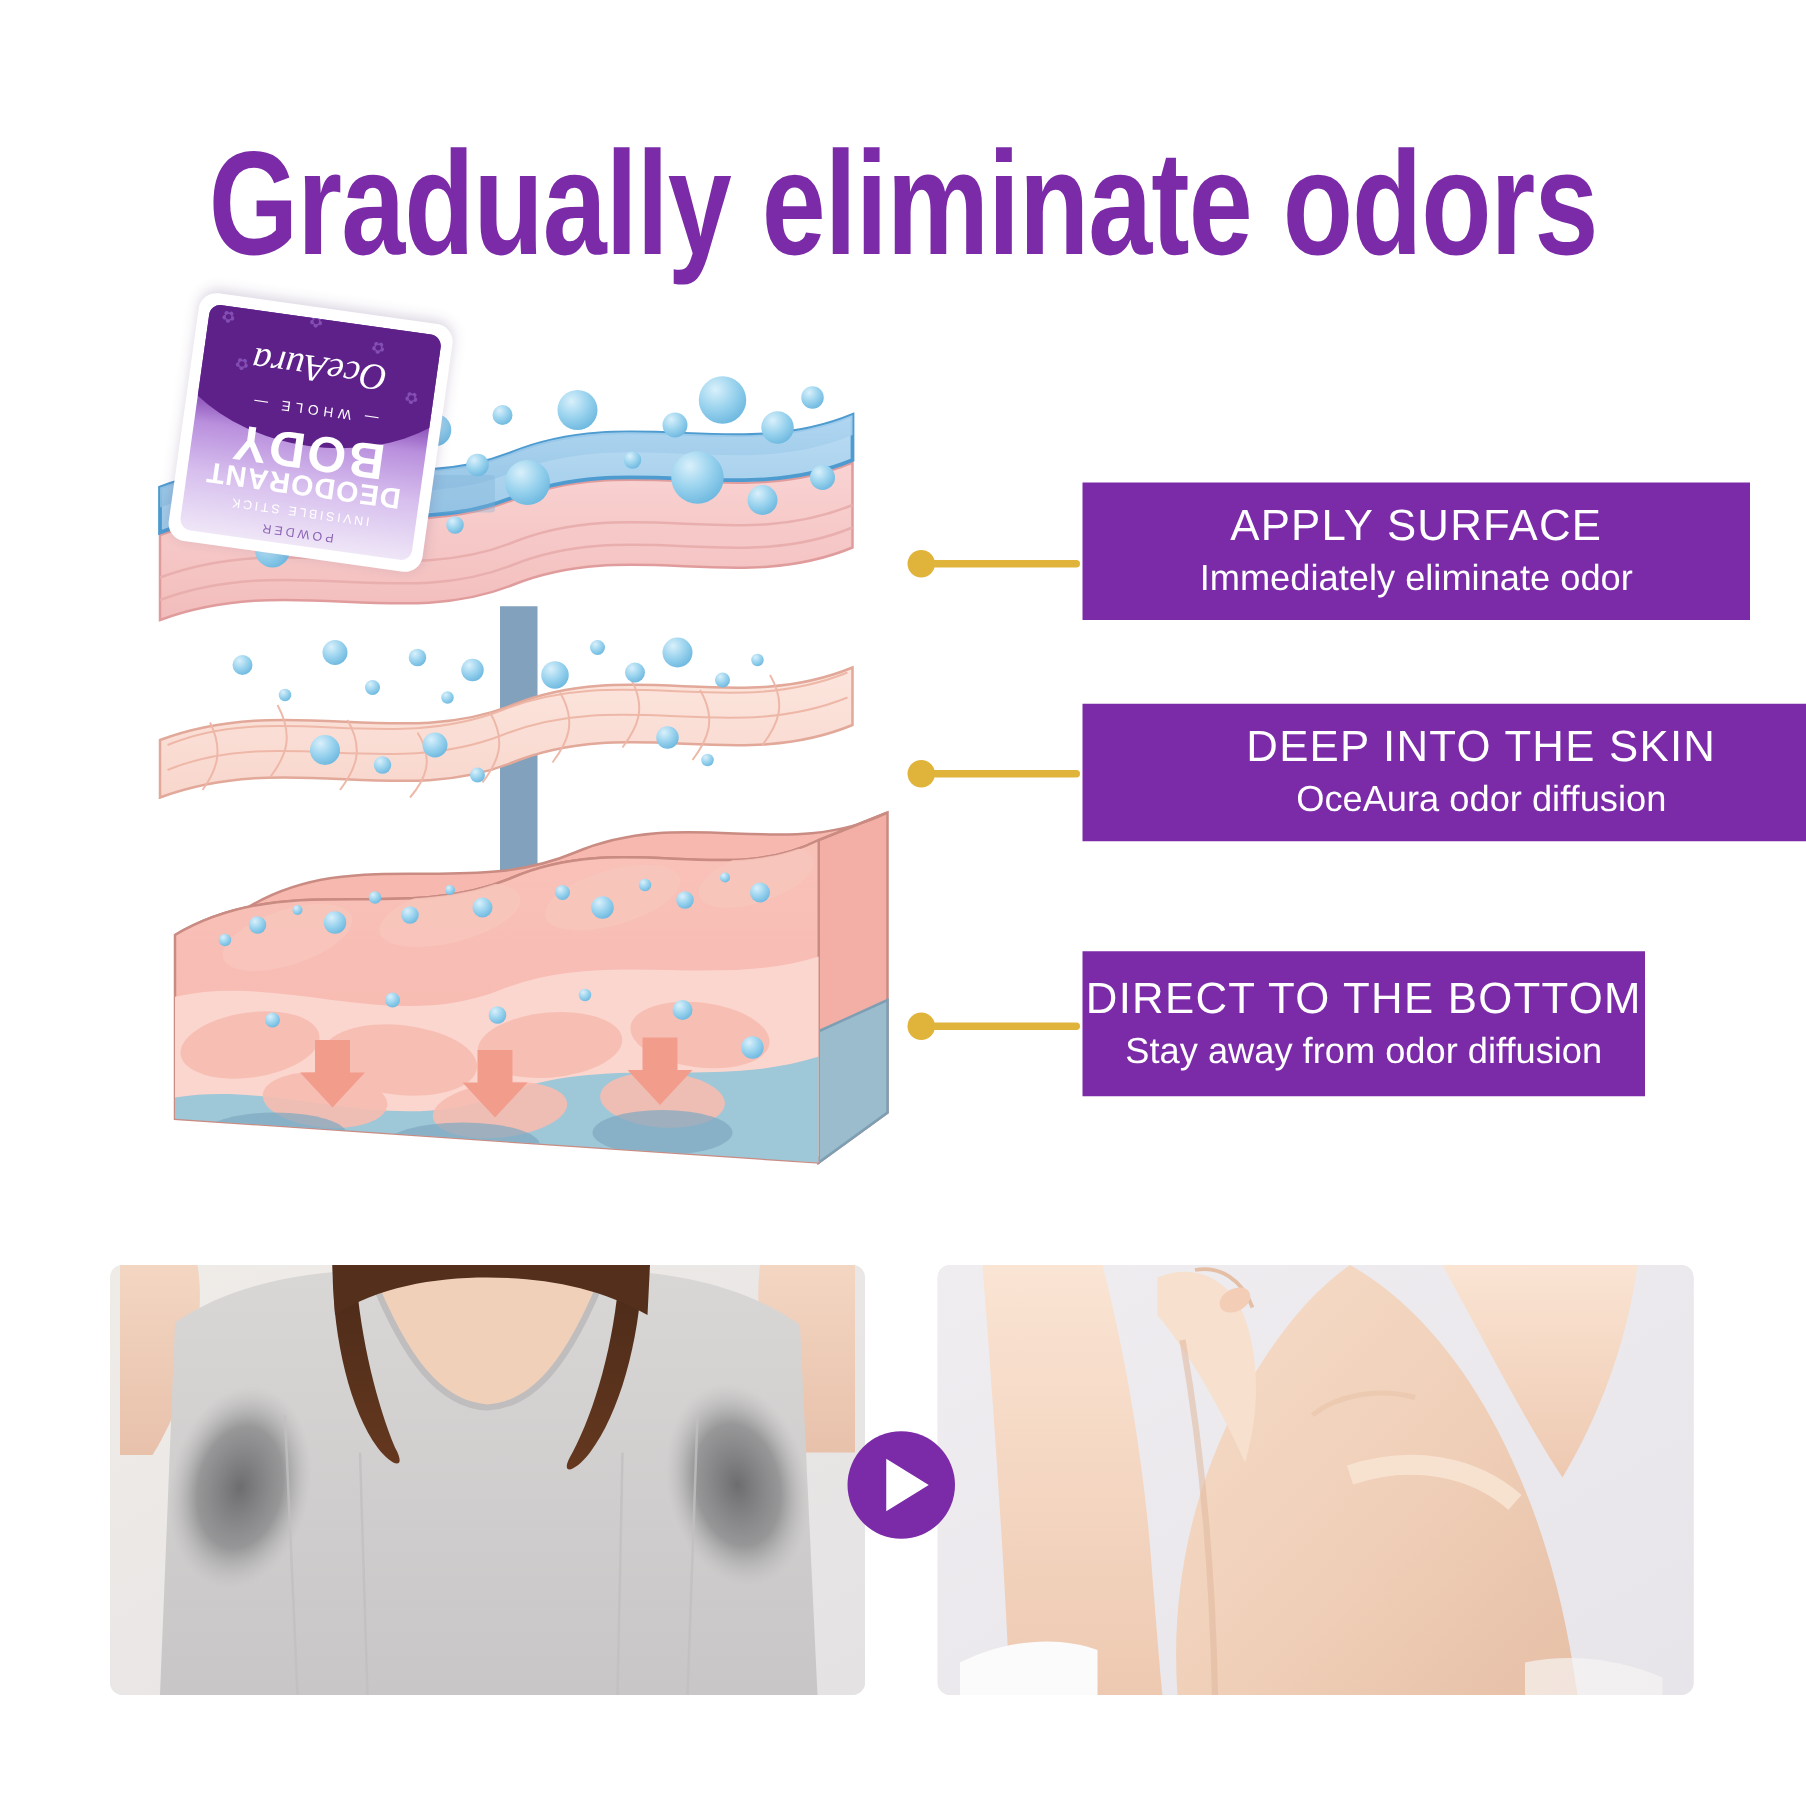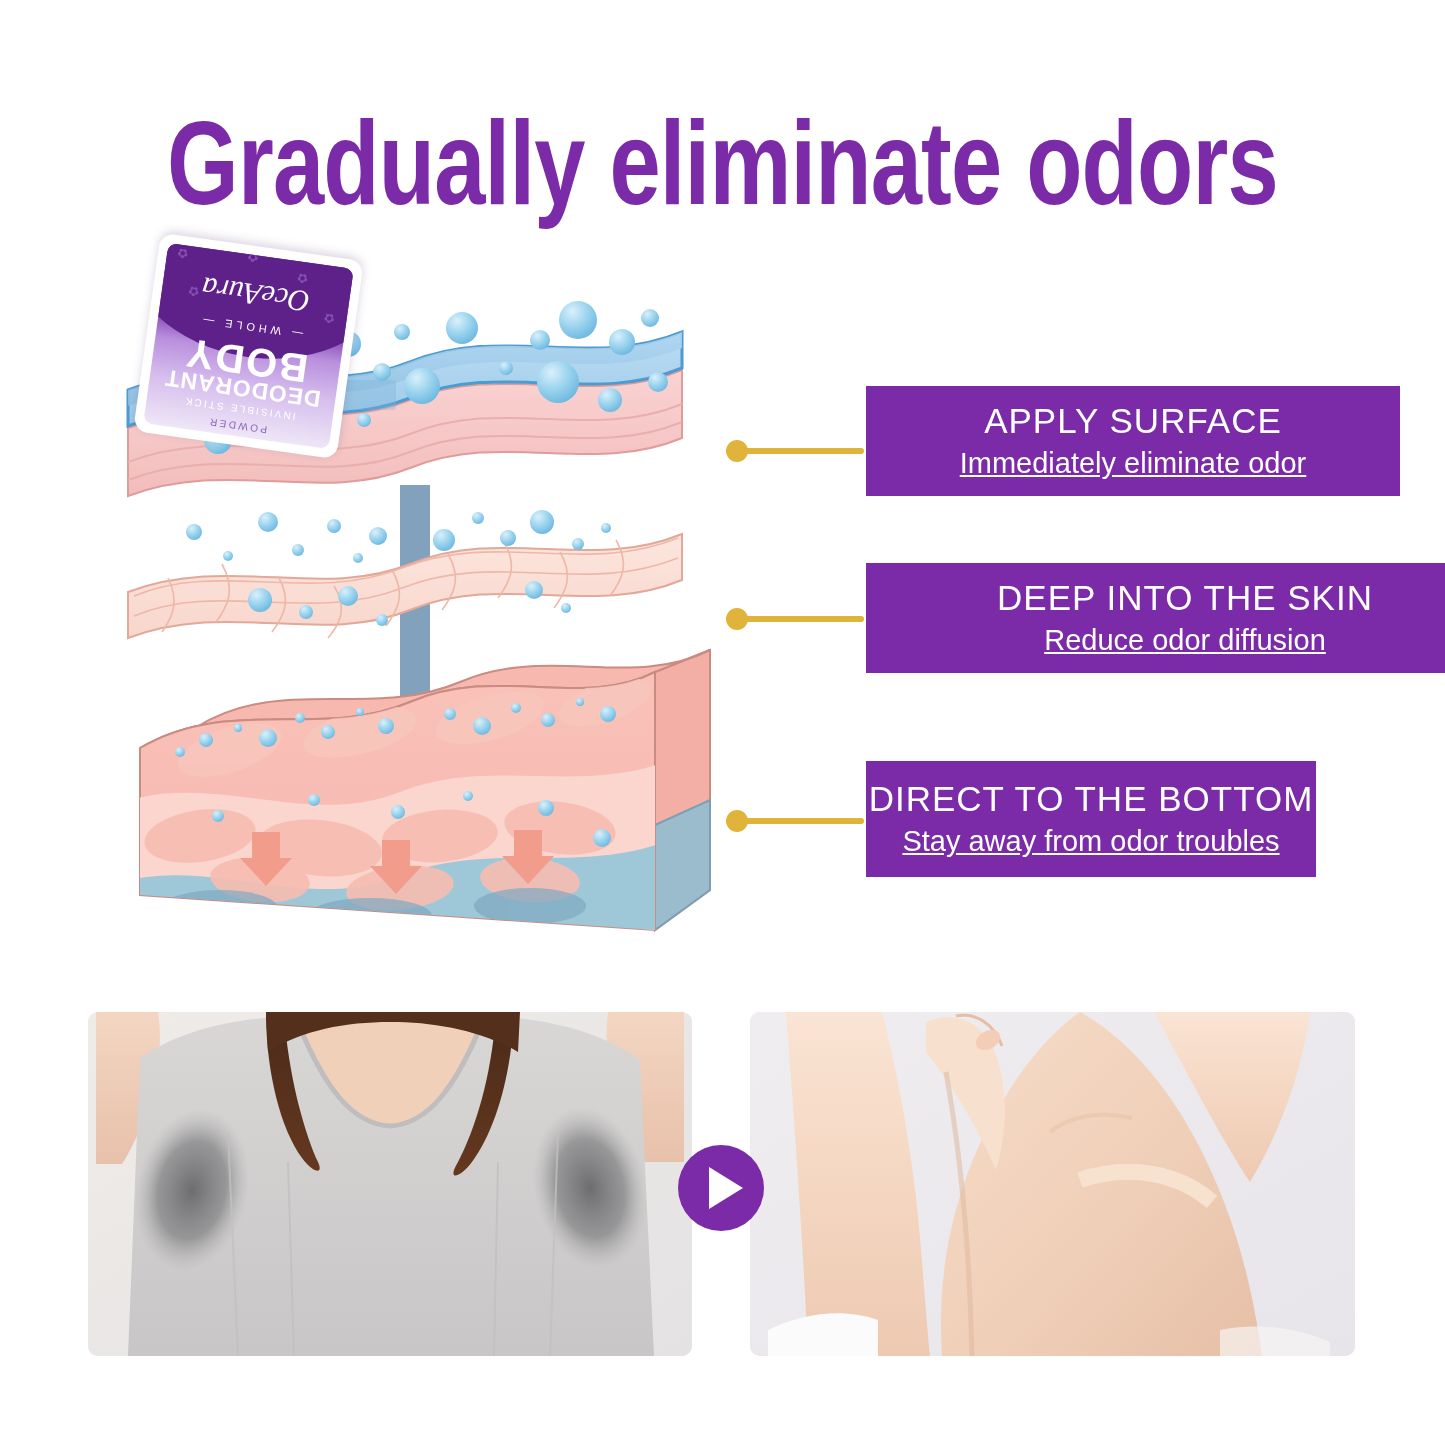--- a/index.html
+++ b/index.html
@@ -16,21 +16,21 @@
     font-weight:700;font-size:118px;line-height:1.0;
     color:#7B2BA8;letter-spacing:-1px;
     transform:scaleX(0.78);transform-origin:50% 50%;
     white-space:nowrap;
   }
 
   
   .callout{position:absolute;background:#7B2BA8;color:#fff;
     display:flex;flex-direction:column;align-items:center;justify-content:center;}
   .c-title{font-size:35px;letter-spacing:1.0px;line-height:1.15;white-space:nowrap;}
-  .c-sub{font-size:29px;line-height:1.2;white-space:nowrap;margin-top:4px;text-decoration:underline;}
+  .c-sub{font-size:29px;line-height:1.2;white-space:nowrap;margin-top:4px;}
   .lead{position:absolute;height:6px;background:#E0B43A;border-radius:3px;}
   .leaddot{position:absolute;width:22px;height:22px;border-radius:50%;background:#E0B43A;}
 
   #co1{left:866px;top:386px;width:534px;height:110px;}
   #co2{left:866px;top:563px;width:638px;height:110px;}
   #co3{left:866px;top:761px;width:450px;height:116px;}
   #ld1{left:742px;top:448px;width:122px;}
   #lp1{left:726px;top:440px;}
   #ld2{left:742px;top:616px;width:122px;}
   #lp2{left:726px;top:608px;}
@@ -314,28 +314,28 @@
   <div class="lead" id="ld1"></div>
   <div class="callout" id="co1">
     <div class="c-title">APPLY SURFACE</div>
     <div class="c-sub">Immediately eliminate odor</div>
   </div>
 
   <div class="leaddot" id="lp2"></div>
   <div class="lead" id="ld2"></div>
   <div class="callout" id="co2">
     <div class="c-title">DEEP INTO THE SKIN</div>
-    <div class="c-sub">Reduce odor diffusion</div>
+    <div class="c-sub">OceAura odor diffusion</div>
   </div>
 
   <div class="leaddot" id="lp3"></div>
   <div class="lead" id="ld3"></div>
   <div class="callout" id="co3">
     <div class="c-title">DIRECT TO THE BOTTOM</div>
-    <div class="c-sub">Stay away from odor troubles</div>
+    <div class="c-sub">Stay away from odor diffusion</div>
   </div>
 
   <div class="photo" id="photoL">
     <svg class="ph" viewBox="0 0 604 344" preserveAspectRatio="none" xmlns="http://www.w3.org/2000/svg">
       <defs>
         <linearGradient id="bgL" x1="0" y1="0" x2="1" y2="1">
           <stop offset="0" stop-color="#efece8"></stop>
             <stop offset="1" stop-color="#e4e2e3"></stop>
         </linearGradient>
         <linearGradient id="shirt" x1="0" y1="0" x2="0" y2="1">

